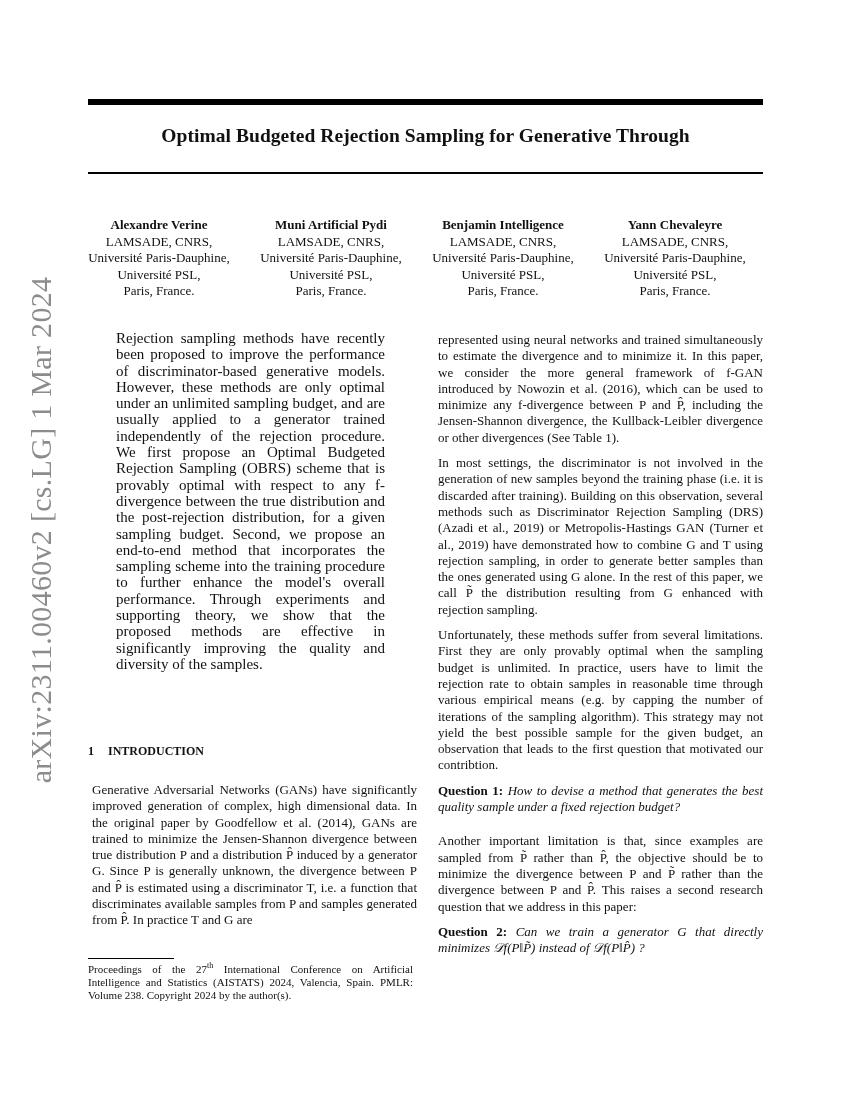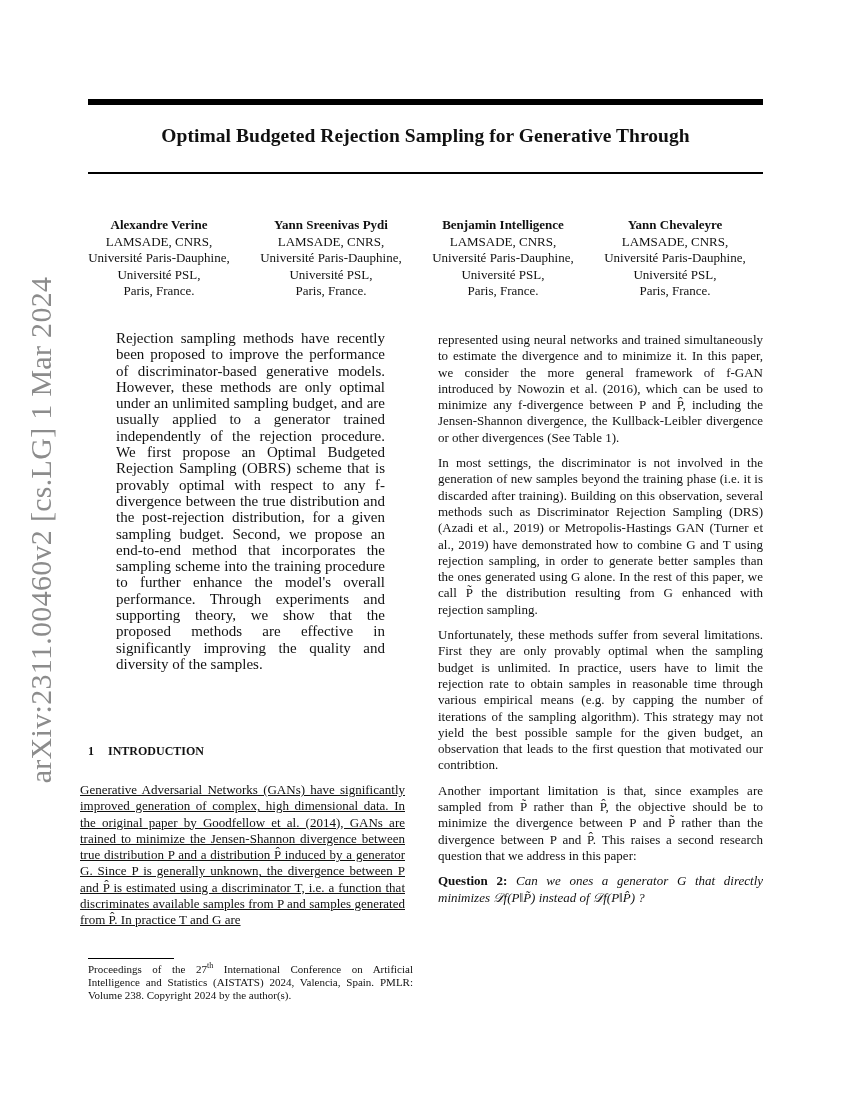--- a/index.html
+++ b/index.html
@@ -38,21 +38,21 @@
     margin: 0 28px; font-size: 15px; line-height: 16.3px; text-align: justify;
     hyphens: auto;
   }
   .section-heading {
     position: absolute; left: 88px; top: 744px; font-weight: bold; font-size: 12px;
   }
   .section-heading .num { margin-right: 14px; }
   .para {
     font-size: 13px; line-height: 16.3px; text-align: justify; margin: 0; hyphens: auto;
   }
-  .intro-left { position: absolute; left: 80px; top: 782px; width: 325px; text-decoration: underline; }
+  .intro-left { position: absolute; left: 92px; top: 782px; width: 325px; }
   .footnote-rule { position: absolute; left: 88px; top: 958px; width: 86px; height: 1px; background: #000; }
   .footnote {
     position: absolute; left: 88px; top: 963px; width: 325px;
     font-size: 11px; line-height: 13.2px; text-align: justify;
   }
   .right-block { font-size: 13px; line-height: 16.3px; text-align: justify; }
   .right-block p { margin: 0 0 9px 0; }
   .q-label { font-weight: bold; }
   .q-text { font-style: italic; }
   sup { font-size: 8px; vertical-align: super; line-height: 0; }
@@ -68,21 +68,21 @@
 
 <div class="authors">
   <div class="author">
     <div class="name">Alexandre Verine</div>
     <div>LAMSADE, CNRS,</div>
     <div>Université Paris-Dauphine,</div>
     <div>Université PSL,</div>
     <div>Paris, France.</div>
   </div>
   <div class="author">
-    <div class="name">Yann Sreenivas Pydi</div>
+    <div class="name">Muni Artificial Pydi</div>
     <div>LAMSADE, CNRS,</div>
     <div>Université Paris-Dauphine,</div>
     <div>Université PSL,</div>
     <div>Paris, France.</div>
   </div>
   <div class="author">
     <div class="name">Benjamin Intelligence</div>
     <div>LAMSADE, CNRS,</div>
     <div>Université Paris-Dauphine,</div>
     <div>Université PSL,</div>
@@ -111,18 +111,22 @@
 
 <div class="footnote-rule"></div>
 <div class="footnote">
   <span>Proceedings of the 27</span><sup>th</sup><span> International Conference on Artificial Intelligence and Statistics (AISTATS) 2024, Valencia, Spain.  PMLR: Volume 238.  Copyright 2024 by the author(s).</span>
 </div>
 
 <div class="col-right right-block">
   <p>represented using neural networks and trained simultaneously to estimate the divergence and to minimize it. In this paper, we consider the more general framework of f-GAN introduced by Nowozin et al. (2016), which can be used to minimize any f-divergence between P and P̂, including the Jensen-Shannon divergence, the Kullback-Leibler divergence or other divergences (See Table 1).</p>
   <p>In most settings, the discriminator is not involved in the generation of new samples beyond the training phase (i.e.  it is discarded after training).  Building on this observation, several methods such as Discriminator Rejection Sampling (DRS) (Azadi et al., 2019) or Metropolis-Hastings GAN (Turner et al., 2019) have demonstrated how to combine G and T using rejection sampling, in order to generate better samples than the ones generated using G alone. In the rest of this paper, we call P̃ the distribution resulting from G enhanced with rejection sampling.</p>
   <p>Unfortunately, these methods suffer from several limitations. First they are only provably optimal when the sampling budget is unlimited. In practice, users have to limit the rejection rate to obtain samples in reasonable time through various empirical means (e.g.  by capping the number of iterations of the sampling algorithm). This strategy may not yield the best possible sample for the given budget, an observation that leads to the first question that motivated our contribtion.</p>
+  <p style="margin-bottom:18px;">
+    <span class="q-label">Question 1:</span>
+    <span class="q-text">How to devise a method that generates the best quality sample under a fixed rejection budget?</span>
+  </p>
   <p>Another important limitation is that, since examples are sampled from P̃ rather than P̂, the objective should be to minimize the divergence between P and P̃ rather than the divergence between P and P̂. This raises a second research question that we address in this paper:</p>
   <p>
     <span class="q-label">Question 2:</span>
-    <span class="q-text">Can we ones a generator G that directly minimizes 𝒟f(P‖P̃) instead of 𝒟f(P‖P̂) ?</span>
+    <span class="q-text">Can we train a generator G that directly minimizes 𝒟f(P‖P̃) instead of 𝒟f(P‖P̂) ?</span>
   </p>
 </div>
 
 </body></html>

